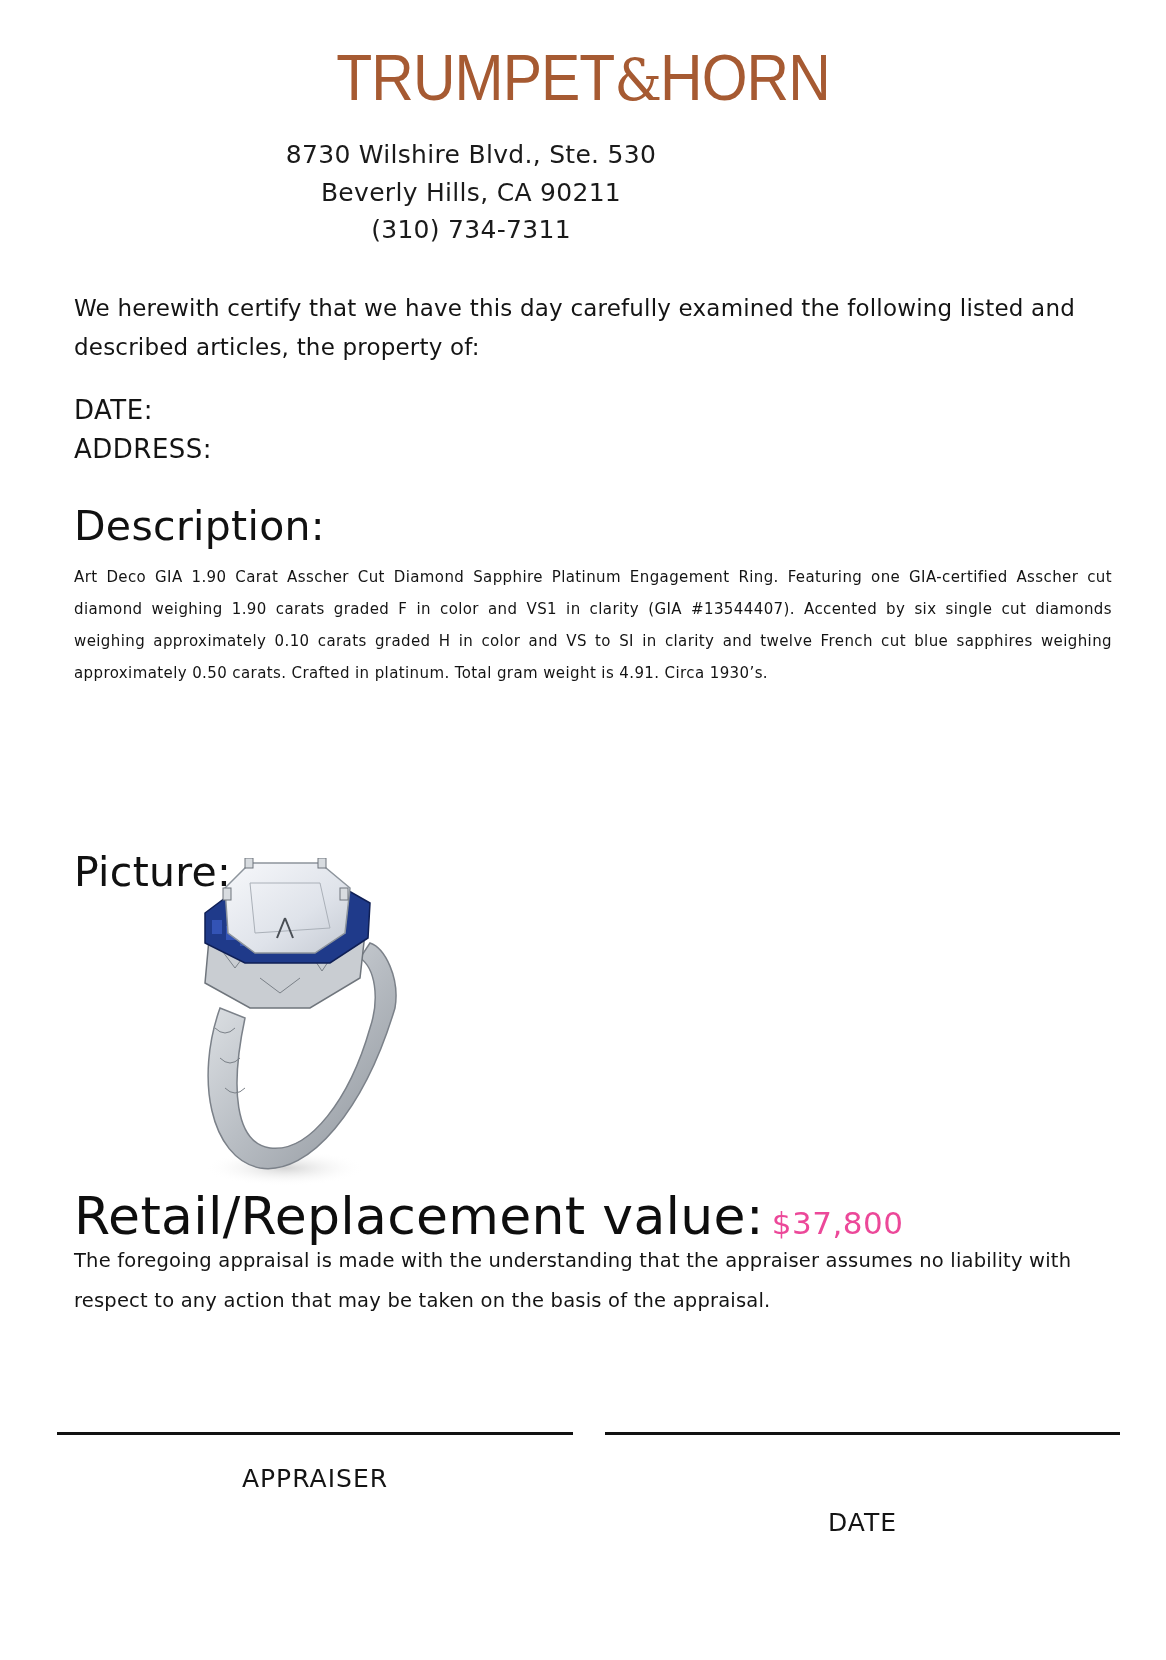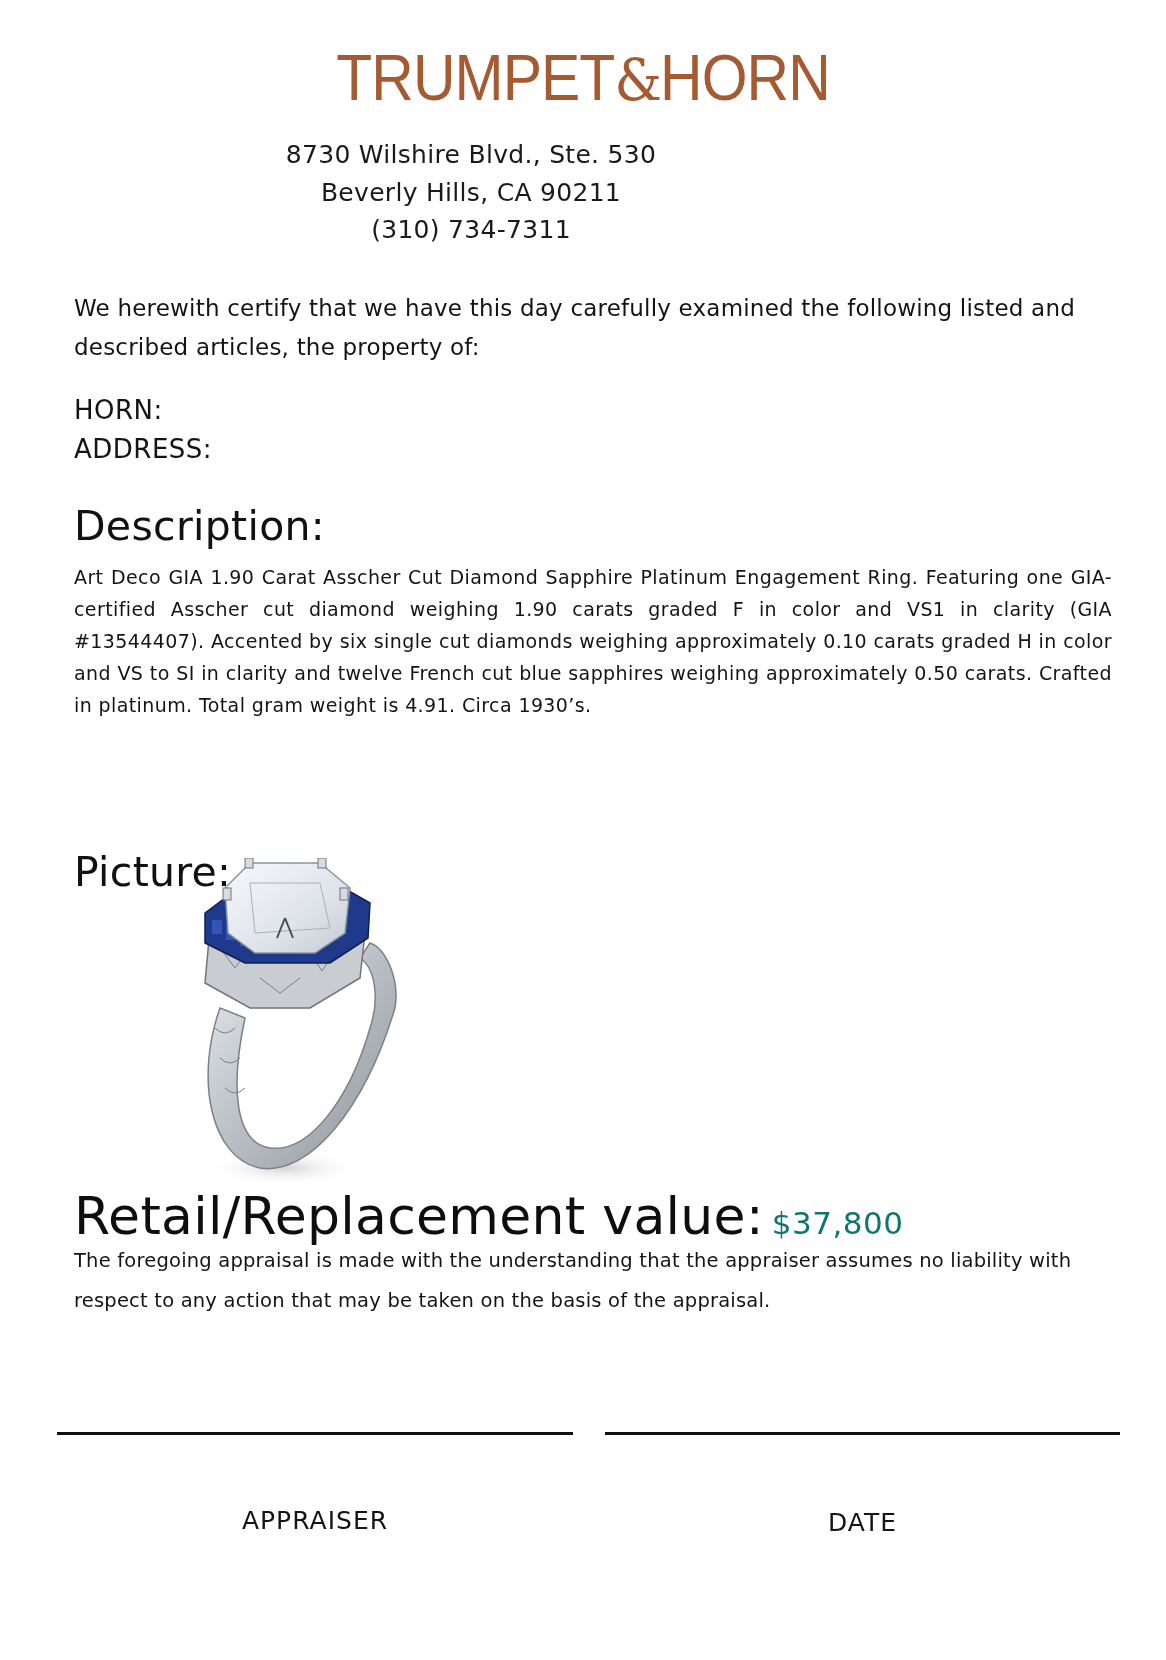--- a/index.html
+++ b/index.html
@@ -26,49 +26,49 @@
       letter-spacing: 0.3px;
     }
 
     .intro { left: 74px; width: 1050px; top: 289px; font-size: 23px; line-height: 39px; letter-spacing: 0.2px; }
     .field { left: 74px; font-size: 26px; line-height: 38px; letter-spacing: 0.5px; }
 
     .h2 { left: 74px; font-size: 41px; line-height: 40px; letter-spacing: 0.3px; color: #111; }
 
     .desc {
       left: 74px; width: 1038px; top: 561px;
-      font-size: 19px; line-height: 32px; letter-spacing: 0.4px;
+      font-size: 15px; line-height: 32px; letter-spacing: 0.4px;
       text-align: justify; text-align-last: left;
     }
 
     .ring { left: 190px; top: 858px; width: 230px; height: 330px; }
 
     .retail { left: 74px; top: 1192px; white-space: nowrap; }
     .retail .label { font-size: 52px; line-height: 48px; letter-spacing: 0.3px; color: #0e0e0e; }
-    .retail .val { font-size: 31px; margin-left: 8px; letter-spacing: 0.5px; color: #0f766e; }
+    .retail .val { font-size: 31px; margin-left: 8px; letter-spacing: 0.5px; color: #ec4899; }
 
     .disclaimer { left: 74px; width: 1050px; top: 1241px; font-size: 19.5px; line-height: 40px; letter-spacing: 0.2px; }
 
     .sigline { top: 1432px; height: 3px; background: #111; }
     .siglabel { top: 1463px; font-size: 25px; line-height: 32px; text-align: center; letter-spacing: 1px; }
   </style>
 </head>
 <body>
 
 <div class="abs logo">
   <span>TRUMPET</span><span class="amp">&amp;</span><span>HORN</span>
 </div>
 
 <div class="abs addr" style="top:136px;">8730 Wilshire Blvd., Ste. 530</div>
 <div class="abs addr" style="top:174px;">Beverly Hills, CA 90211</div>
 <div class="abs addr" style="top:211px;">(310) 734-7311</div>
 
 <div class="abs intro">We herewith certify that we have this day carefully examined the following listed and described articles, the property of:</div>
 
-<div class="abs field" style="top:391px;">HORN:</div>
+<div class="abs field" style="top:391px;">DATE:</div>
 <div class="abs field" style="top:430px;">ADDRESS:</div>
 
 <div class="abs h2" style="top:506px;">Description:</div>
 <div class="abs desc">Art Deco GIA 1.90 Carat Asscher Cut Diamond Sapphire Platinum Engagement Ring. Featuring one GIA-certified Asscher cut diamond weighing 1.90 carats graded F in color and VS1 in clarity (GIA #13544407). Accented by six single cut diamonds weighing approximately 0.10 carats graded H in color and VS to SI in clarity and twelve French cut blue sapphires weighing approximately 0.50 carats. Crafted in platinum. Total gram weight is 4.91. Circa 1930’s.</div>
 
 <div class="abs h2" style="top:852px;">Picture:</div>
 
 <div class="abs ring">
   <svg width="230" height="330" viewBox="0 0 230 330">
     <defs>
@@ -127,14 +127,14 @@
 
 <div class="abs retail">
   <span class="label">Retail/Replacement value:</span><span class="val">$37,800</span>
 </div>
 
 <div class="abs disclaimer">The foregoing appraisal is made with the understanding that the appraiser assumes no liability with respect to any action that may be taken on the basis of the appraisal.</div>
 
 <div class="abs sigline" style="left:57px; width:516px;"></div>
 <div class="abs sigline" style="left:605px; width:515px;"></div>
 
-<div class="abs siglabel" style="left:57px; width:516px;margin-top:42px;">APPRAISER</div>
+<div class="abs siglabel" style="left:57px; width:516px;">APPRAISER</div>
 <div class="abs siglabel" style="left:605px; width:515px;margin-top:44px;">DATE</div>
 
 </body></html>

